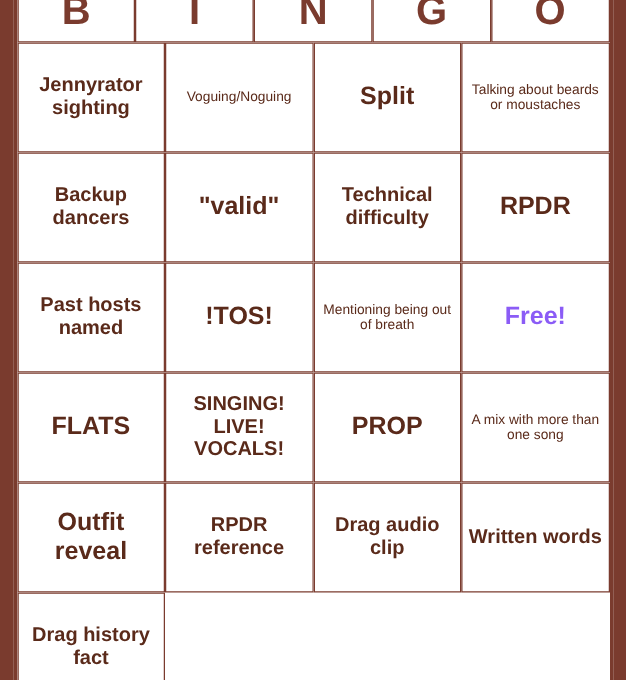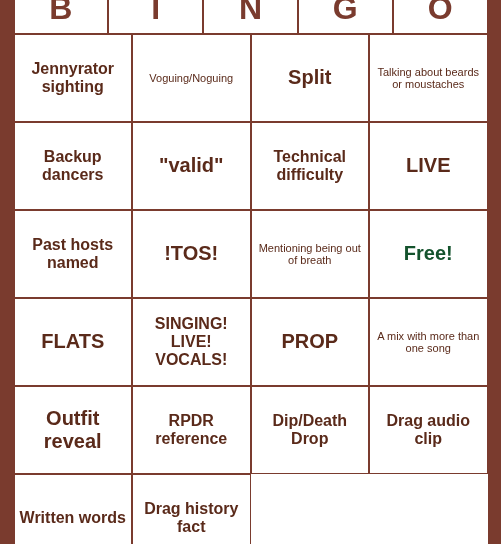--- a/index.html
+++ b/index.html
@@ -44,21 +44,21 @@
       padding: 4px;
       min-height: 88px;
       font-size: 13px;
       color: #5a2a1a;
       background: #fff;
       font-weight: normal;
     }
     .cell.free {
       font-size: 20px;
       font-weight: bold;
-      color: #14532d;
+      color: #8b5cf6;
     }
     .cell.large-text {
       font-size: 20px;
       font-weight: bold;
     }
     .cell.medium-text {
       font-size: 16px;
       font-weight: bold;
     }
     .cell.small-text {
@@ -77,29 +77,28 @@
       <div class="bingo-letter">O</div>
     </div>
   <div class="bingo-grid">
   <div class="cell medium-text">Jennyrator sighting</div>
       <div class="cell small-text">Voguing/Noguing</div>
       <div class="cell large-text">Split</div>
       <div class="cell small-text">Talking about beards or moustaches</div>
       <div class="cell medium-text">Backup dancers</div>
       <div class="cell large-text">"valid"</div>
       <div class="cell medium-text">Technical difficulty</div>
-      <div class="cell large-text">LIVE</div>
+      <div class="cell large-text">RPDR</div>
       <div class="cell medium-text">Past hosts named</div>
       <div class="cell large-text">!TOS!</div>
       <div class="cell small-text">Mentioning being out of breath</div>
       <div class="cell free">Free!</div>
       <div class="cell large-text">FLATS</div>
       <div class="cell medium-text">SINGING! LIVE! VOCALS!</div>
       <div class="cell large-text">PROP</div>
       <div class="cell small-text">A mix with more than one song</div>
       <div class="cell large-text">Outfit reveal</div>
       <div class="cell medium-text">RPDR reference</div>
-      <div class="cell medium-text">Dip/Death Drop</div>
       <div class="cell medium-text">Drag audio clip</div>
       <div class="cell medium-text">Written words</div>
       <div class="cell medium-text">Drag history fact</div>
     </div>
 </div>
 
 </body></html>

